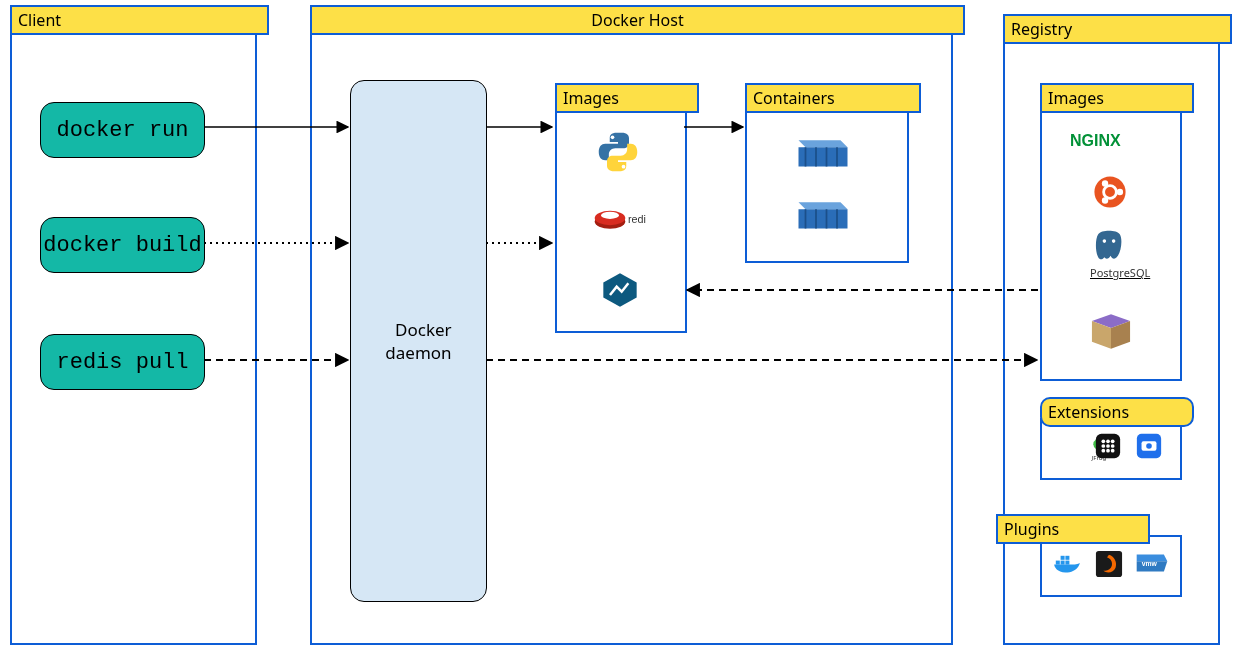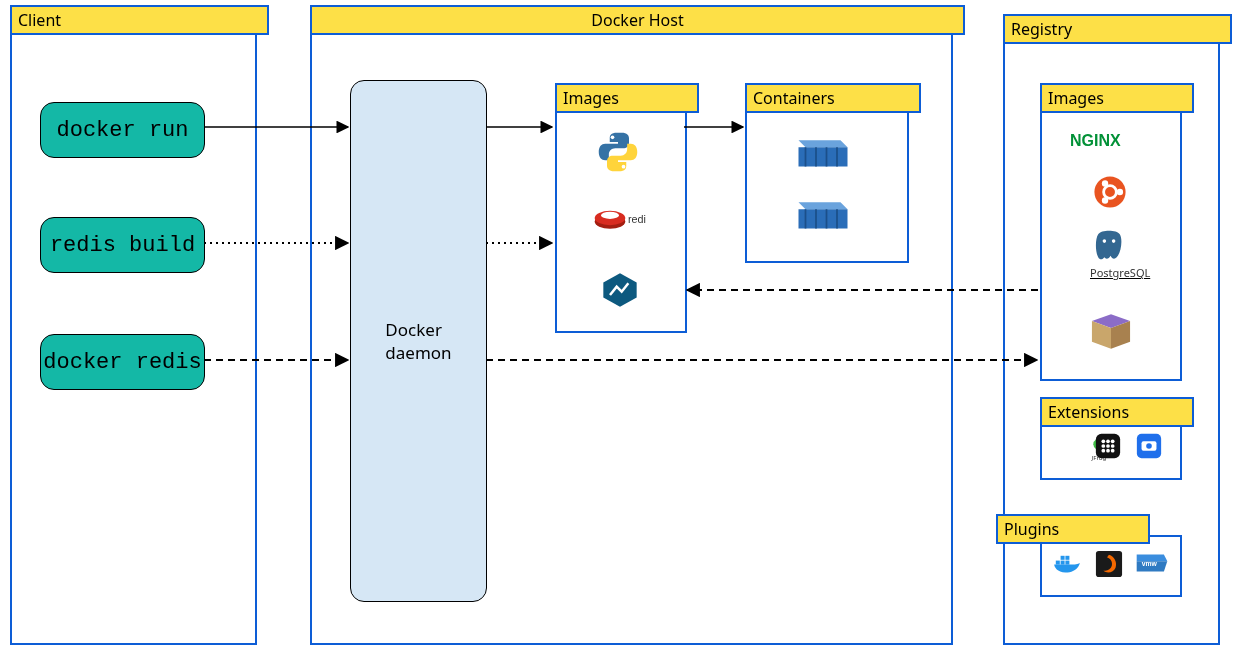--- a/index.html
+++ b/index.html
@@ -4,41 +4,41 @@
 <style>
   html,body{margin:0;padding:0;background:#fff;font-family:system-ui,-apple-system,"Segoe UI",Roboto,sans-serif;}
   .canvas{position:relative;width:1233px;height:651px;}
   .panel{position:absolute;border:2px solid #0d5dd6;background:#fff;}
   .panel-title,.box-title{position:absolute;border:2px solid #0d5dd6;background:#fde047;font-size:16px;padding:2px 6px;}
   .box{position:absolute;border:2px solid #0d5dd6;background:#fff;}
   .cmd{position:absolute;border:1px solid #000;border-radius:14px;background:#14b8a6;
        font-family:"Courier New",ui-monospace,monospace;font-size:22px;
        display:flex;align-items:center;justify-content:center;}
   .daemon{position:absolute;border:1px solid #000;border-radius:14px;background:#d6e7f5;
-          display:flex;align-items:center;justify-content:center;text-align:left;font-size:17px;}
+          display:flex;align-items:center;justify-content:center;text-align:right;font-size:17px;}
   .icon{position:absolute;display:flex;align-items:flex-start;justify-content:center;}
   .icon svg{display:block;}
   .lbl{font-size:11px;text-align:center;color:#333;}
 </style>
 </head>
 <body>
 
 <div class="canvas">
 
   <div class="panel" style="left:10px;top:26px;width:243px;height:615px;"></div>
   <div class="panel-title" style="left:10px;top:5px;width:243px;">Client</div>
 
   <div class="cmd" style="left:40px;top:102px;width:163px;height:54px;">
     <span>docker run</span>
   </div>
   <div class="cmd" style="left:40px;top:217px;width:163px;height:54px;">
-    <span>redis build</span>
+    <span>docker build</span>
   </div>
   <div class="cmd" style="left:40px;top:334px;width:163px;height:54px;">
-    <span>docker redis</span>
+    <span>redis pull</span>
   </div>
 
   <div class="panel" style="left:310px;top:26px;width:639px;height:615px;"></div>
   <div class="panel-title" style="left:310px;top:5px;width:639px;text-align:center;">Docker Host</div>
 
   <div class="daemon" style="left:350px;top:80px;width:135px;height:520px;">
     <span style="white-space:pre-line;">Docker
 daemon</span>
   </div>
 
@@ -122,21 +122,21 @@
   </div>
   <div class="icon" style="left:1084px;top:305px;width:54px;height:48px;">
     <svg viewBox="0 0 60 52" width="52" height="46">
         <polygon points="8,18 30,10 52,18 30,26" fill="#8b6cc7"></polygon>
         <polygon points="8,18 8,42 30,50 30,26" fill="#c9a66b"></polygon>
         <polygon points="52,18 52,42 30,50 30,26" fill="#a8814f"></polygon>
       </svg>
   </div>
 
   <div class="box" style="left:1040px;top:418px;width:138px;height:58px;"></div>
-  <div class="box-title" style="left:1040px;top:397px;width:138px;">Extensions</div>
+  <div class="box-title" style="left:1040px;top:397px;width:138px;border-radius:10px;">Extensions</div>
   <div class="icon" style="left:1086px;top:432px;width:34px;height:34px;">
     <svg viewBox="0 0 34 34" width="30" height="30">
         <ellipse cx="17" cy="14" rx="11" ry="8" fill="#41bf47"></ellipse>
         <circle cx="13" cy="12" r="2" fill="#fff"></circle>
         <circle cx="21" cy="12" r="2" fill="#fff"></circle>
         <text x="4" y="32" font-size="7" fill="#333">JFrog</text>
       </svg>
   </div>
   <div class="icon" style="left:1093px;top:432px;width:30px;height:30px;">
     <svg viewBox="0 0 30 30" width="28" height="28">

